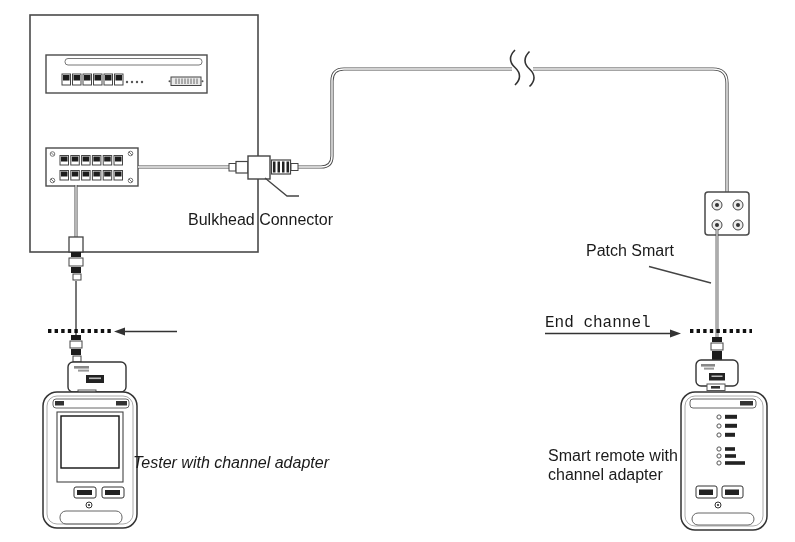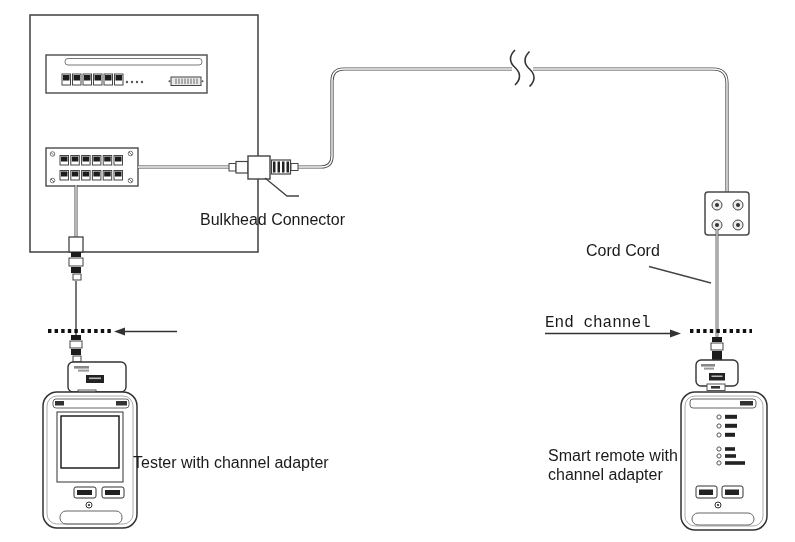--- a/index.html
+++ b/index.html
@@ -298,24 +298,24 @@
         <rect x="722" y="486" width="21" height="12" rx="2" fill="#fff" stroke="#333"></rect>
         <rect x="725" y="489.5" width="14" height="5.5" fill="#222"></rect>
       </g>
       <circle cx="718" cy="505" r="3" fill="#fff" stroke="#333"></circle>
       <circle cx="718" cy="505" r="1.1" fill="#333"></circle>
       <rect x="692" y="513" width="62" height="12" rx="6" fill="none" stroke="#666" stroke-width="1"></rect>
     </g>
   </g>
 </svg>
 
-<div class="lbl" style="left:200px;top:210px;">Bulkhead Connector</div>
+<div class="lbl" style="left:188px;top:210px;">Bulkhead Connector</div>
 
 
 <div class="lbl" style="left:545px;top:314px;font-family:Liberation Mono, monospace;">End channel</div>
 
-<div class="lbl" style="left:586px;top:241px;">Cord Cord</div>
-
-<div class="lbl" style="left:133px;top:453px;">Tester with channel adapter</div>
+<div class="lbl" style="left:586px;top:241px;">Patch Smart</div>
+
+<div class="lbl" style="left:133px;top:453px;font-style:italic;">Tester with channel adapter</div>
 
 <div class="lbl wrap" style="left:548px;top:446px;width:140px;">Smart remote with channel adapter</div>
 
 </div>
 
 </body></html>

